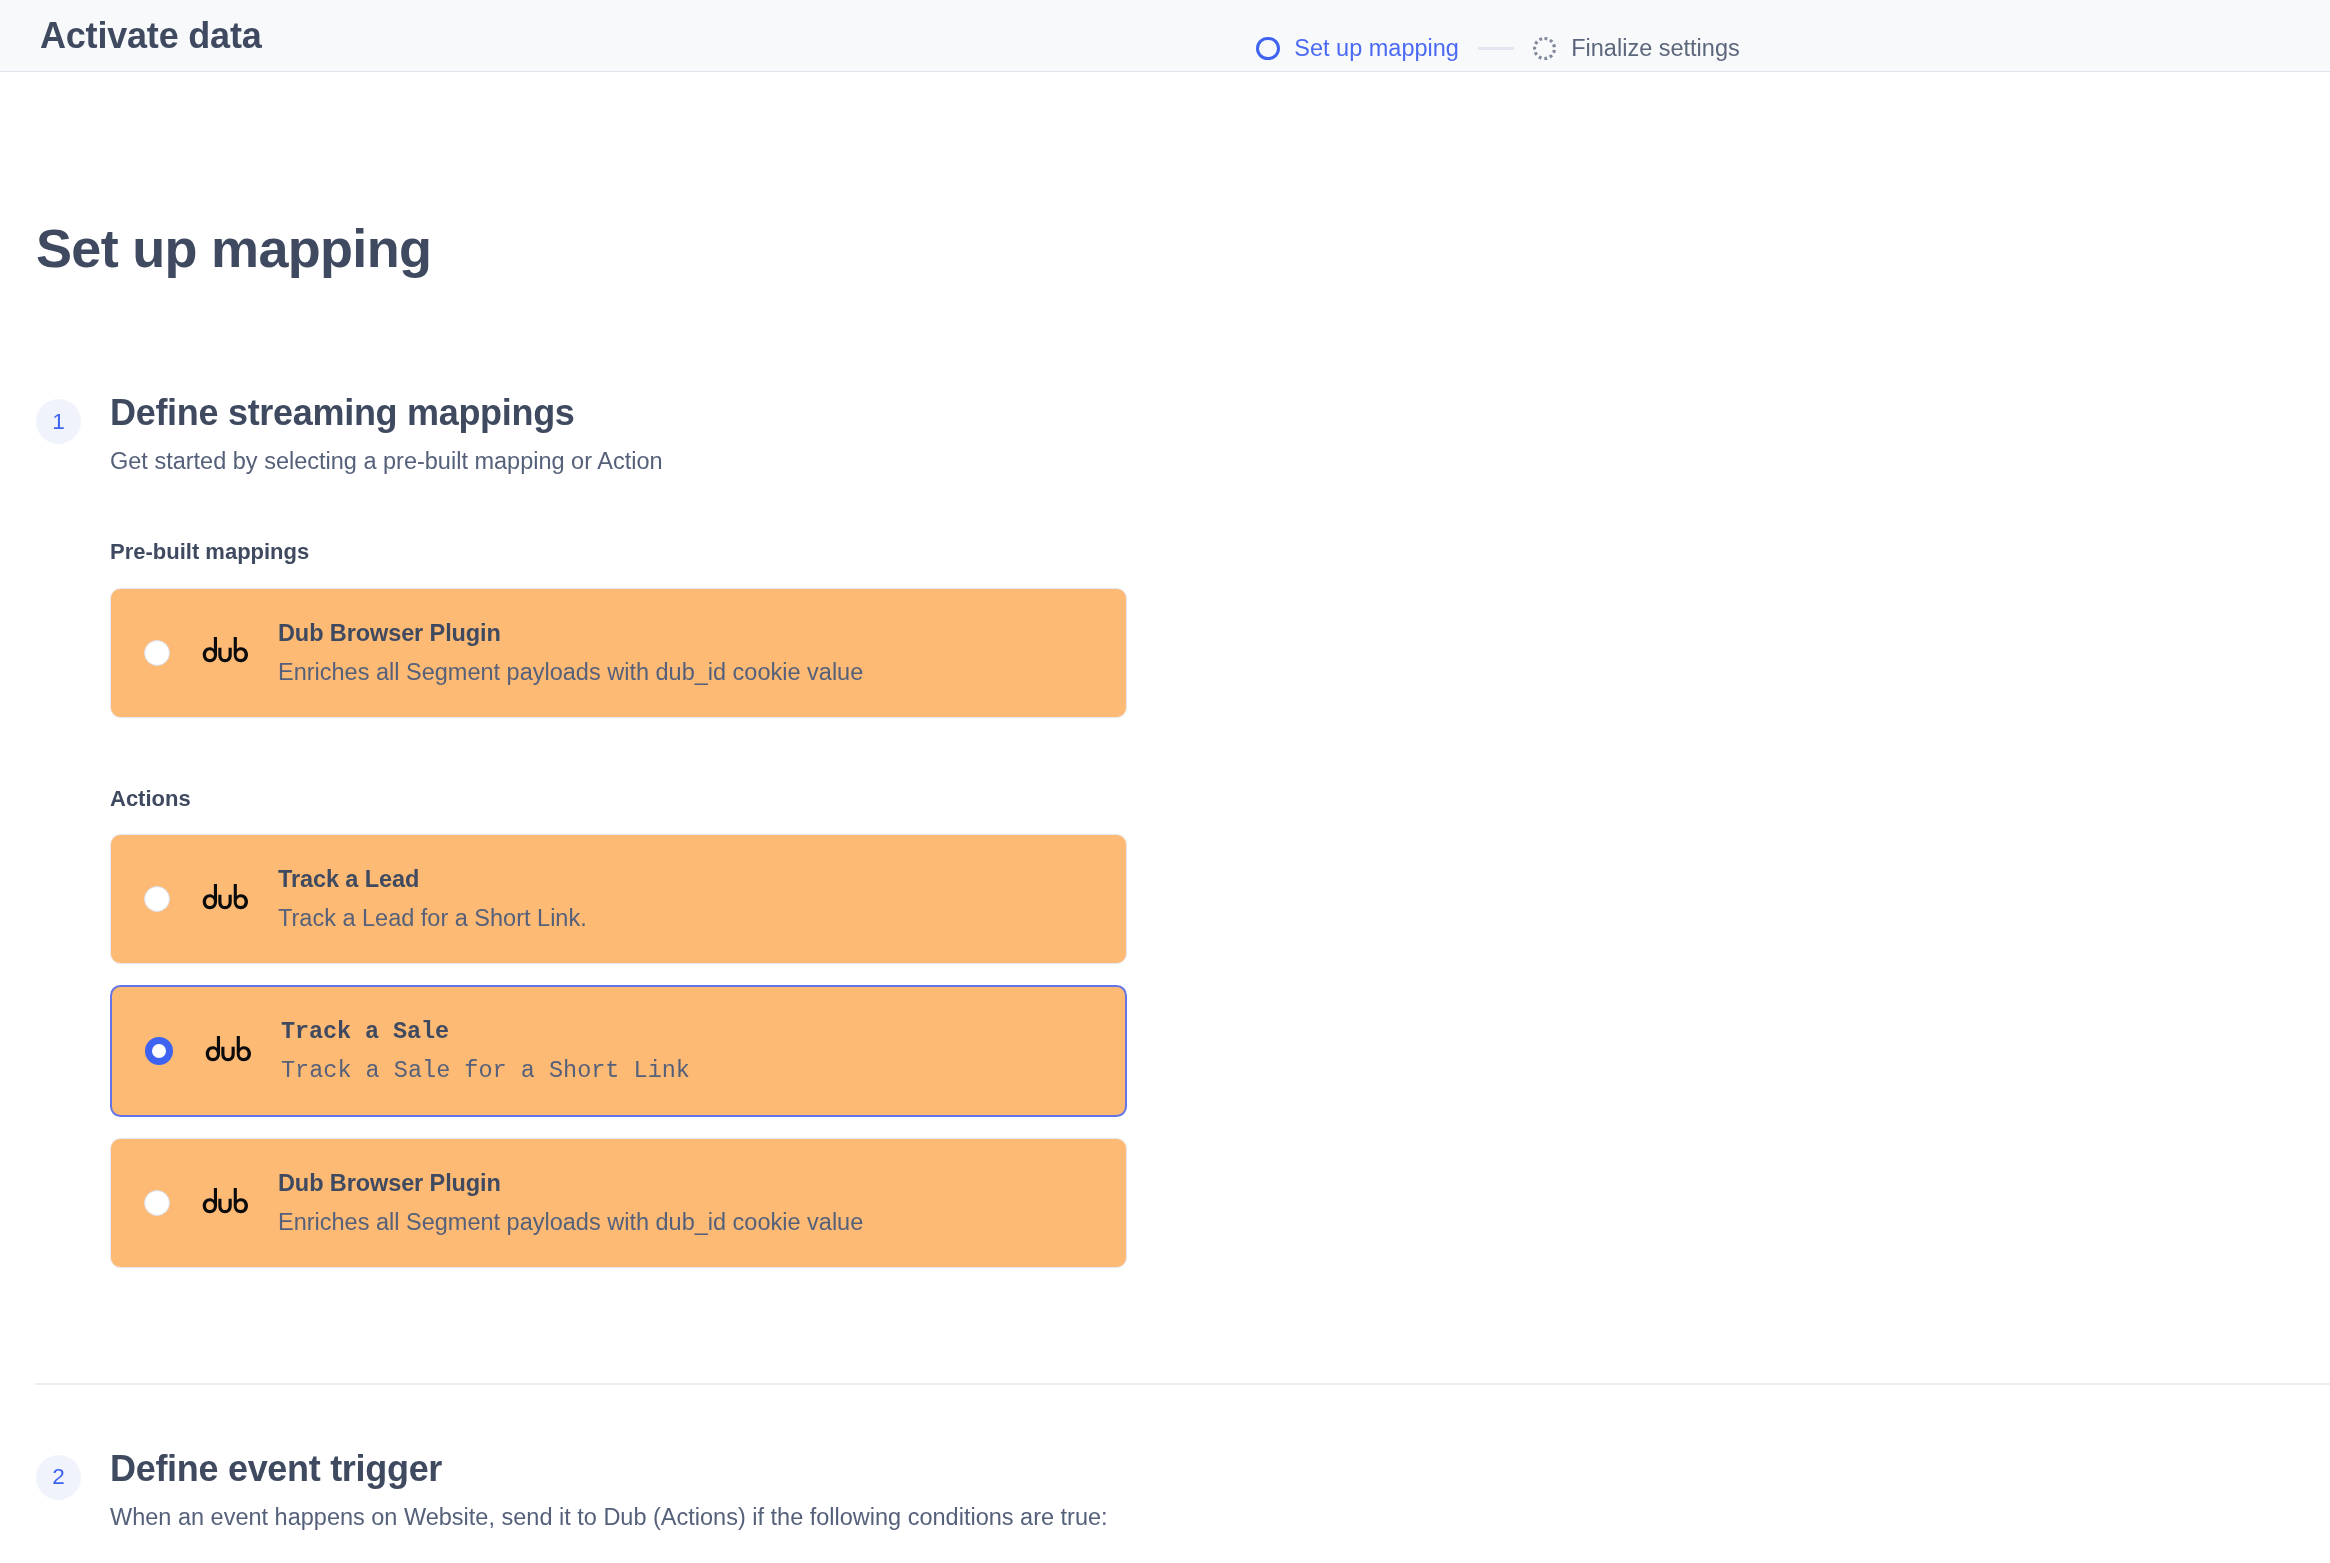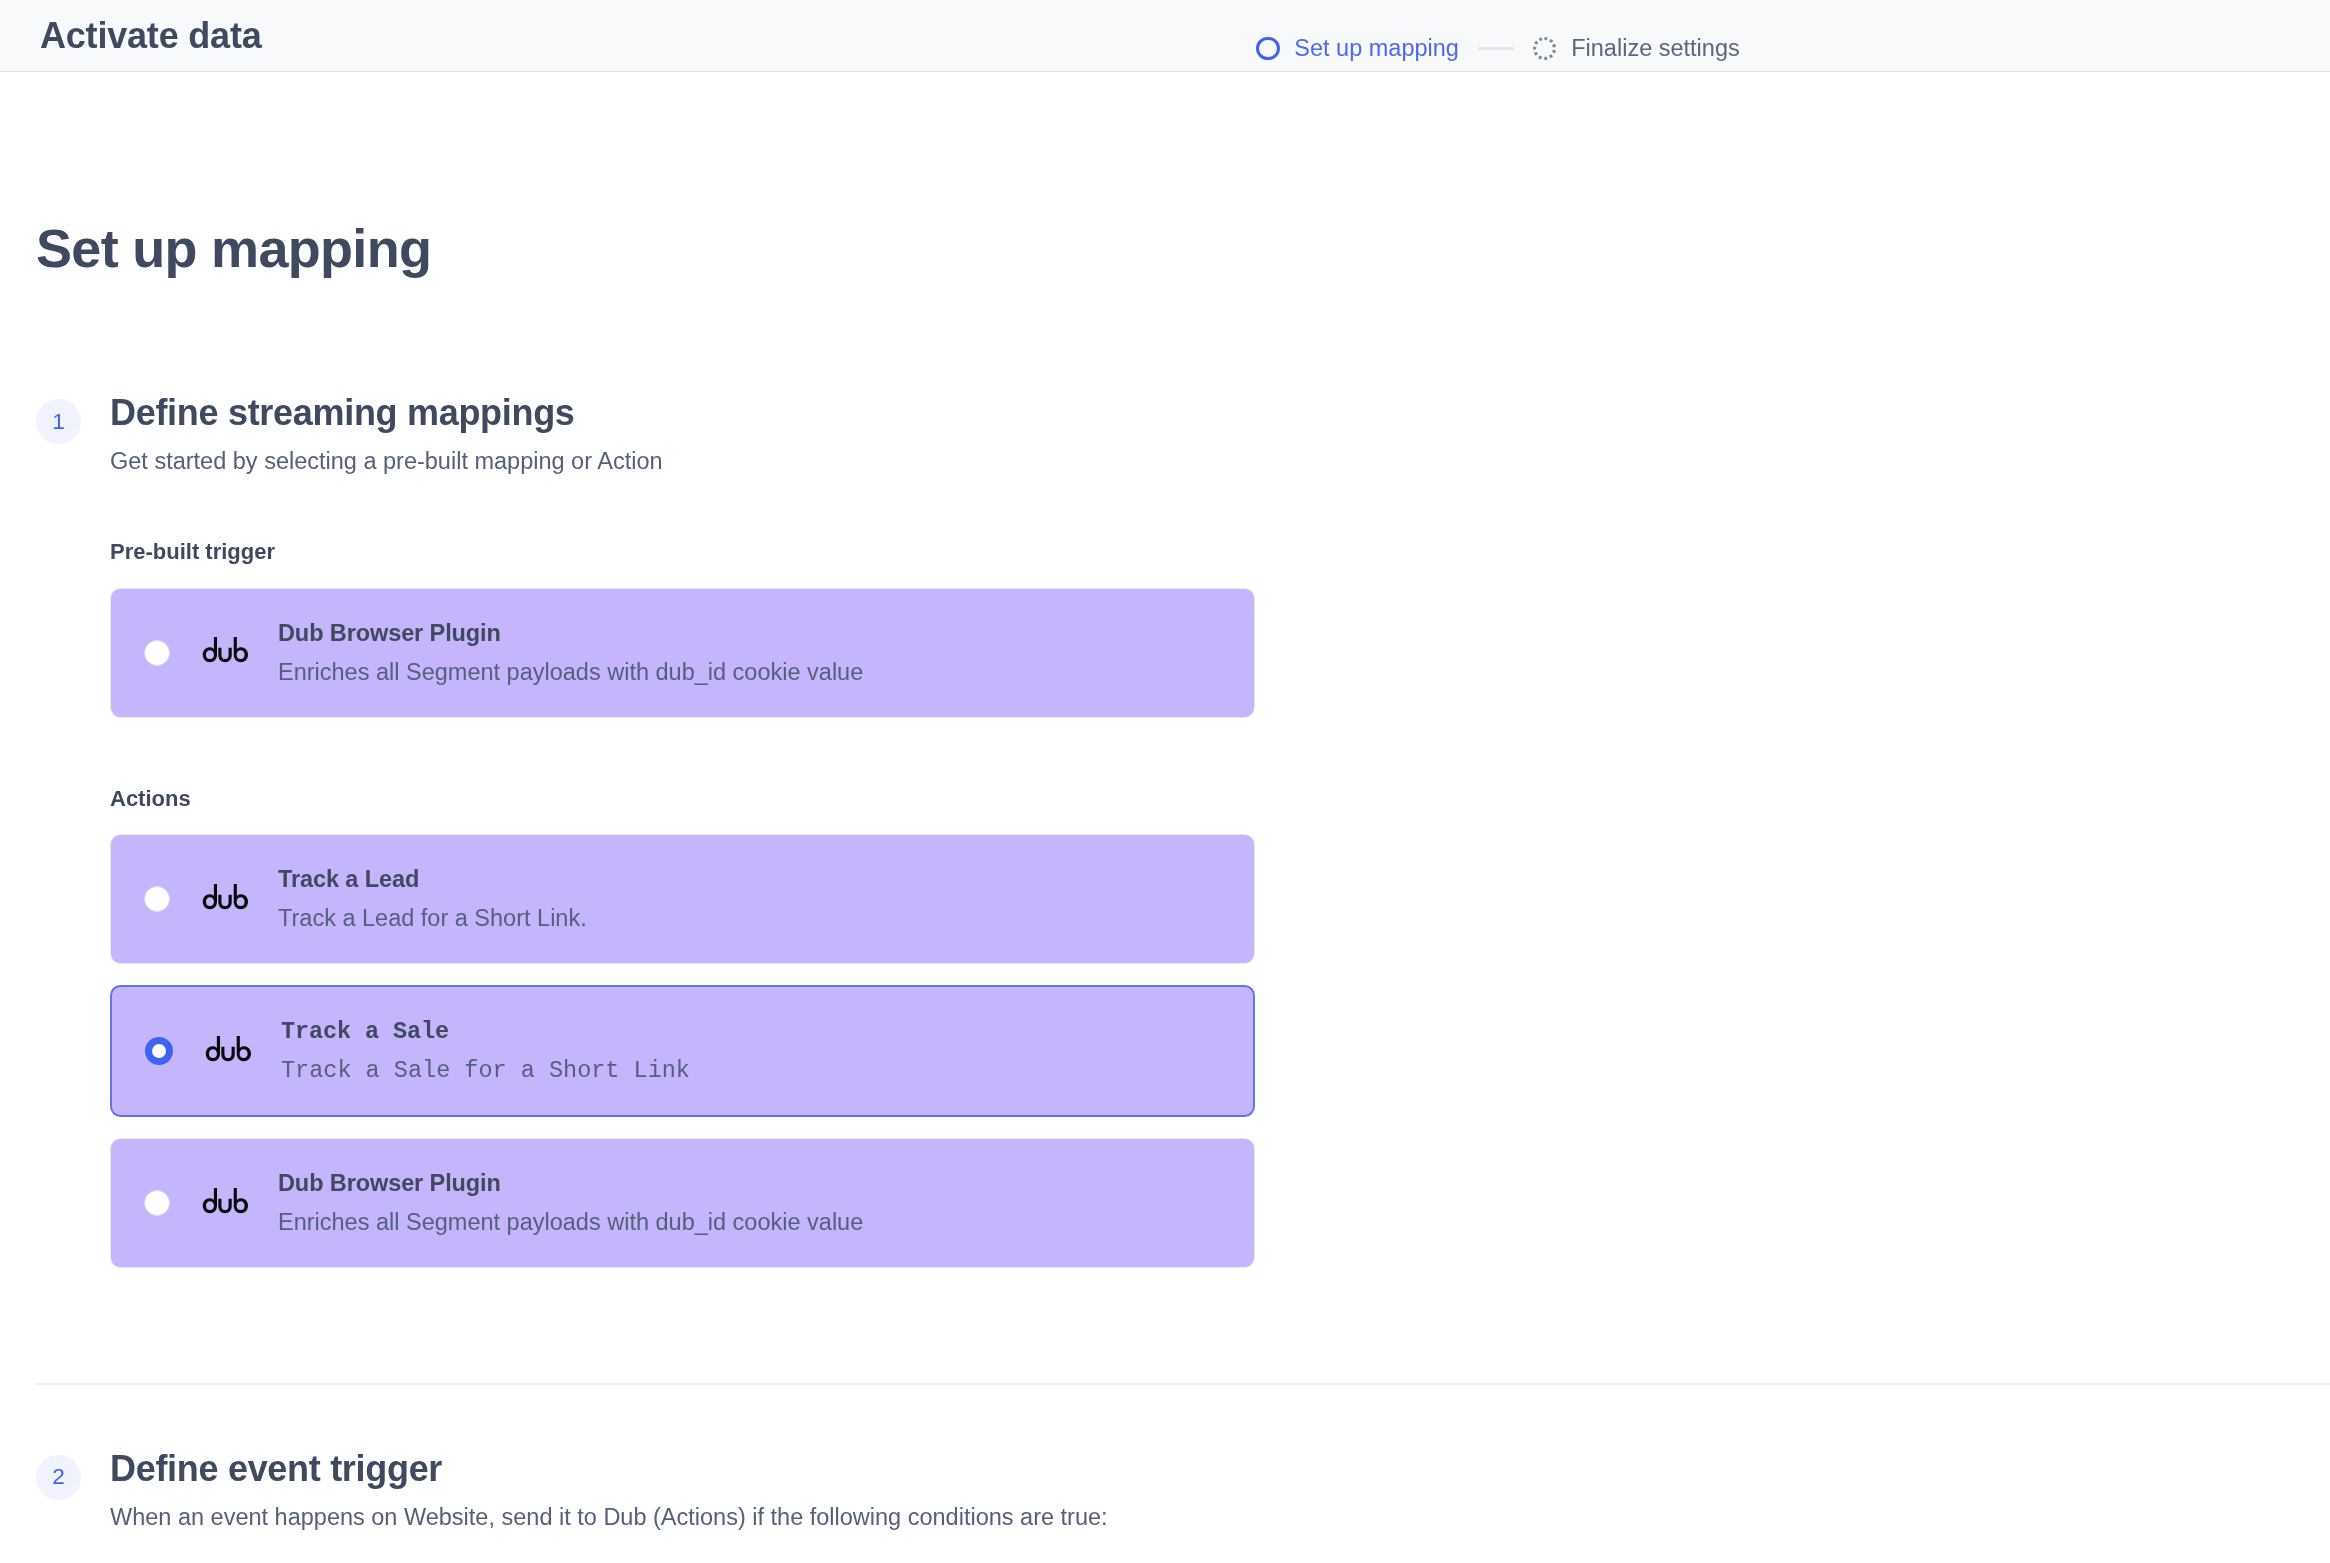--- a/index.html
+++ b/index.html
@@ -123,24 +123,24 @@
     font-size: 22px;
     font-weight: bold;
     color: #3f4a60;
     margin-top: 64px;
     margin-bottom: 22.6px;
   }
   .group-label.tight { margin-top: 68px; }
 
   
   .card {
-    width: 1145px;
+    width: 1017px;
     border: 1.7px solid #e8e9f0;
     border-radius: 10.4px;
-    background: #c4b5fd;
+    background: #fdba74;
     display: flex;
     align-items: center;
     padding: 31px 0 31px 0;
     min-height: 127px;
     margin-bottom: 21px;
     position: relative;
   }
   .card.selected {
     border: 2.6px solid #6274e8;
     font-family: Liberation Mono, monospace;
@@ -211,21 +211,21 @@
 <div class="main">
 
   <h1 class="page-title">Set up mapping</h1>
 
   <div class="step-block">
     <div class="step-badge">1</div>
     <div class="step-body">
       <div class="step-heading">Define streaming mappings</div>
       <div class="step-sub">Get started by selecting a pre-built mapping or Action</div>
 
-      <div class="group-label">Pre-built trigger</div>
+      <div class="group-label">Pre-built mappings</div>
 
       <div class="card">
         <span class="card-radio"></span>
         <span class="card-logo">
           <svg class="dub-logo" width="47" height="35" viewBox="0 0 54 40" xmlns="http://www.w3.org/2000/svg">
             <g fill="#0b0b0d">
               <path d="M14.8 2.2h3.6v20.4c0 5.2-3.6 8.6-8.1 8.6-4.7 0-8.3-3.5-8.3-8.6 0-5 3.5-8.5 8-8.5 2 0 3.6.7 4.8 1.9V2.2zm-4.5 25.4c2.7 0 4.6-2.1 4.6-5.1 0-3-1.9-5.1-4.6-5.1-2.7 0-4.6 2.1-4.6 5.1 0 3 1.9 5.1 4.6 5.1z"></path>
               <path d="M19.9 14.5h3.6v8.3c0 3 1.6 4.8 4.1 4.8 2.5 0 4.1-1.8 4.1-4.8v-8.3h3.6v8.5c0 5.1-3.1 8.2-7.7 8.2-4.6 0-7.7-3.1-7.7-8.2v-8.5z"></path>
               <path d="M37.6 2.2h3.6v13.8c1.2-1.2 2.8-1.9 4.8-1.9 4.5 0 8 3.5 8 8.5 0 5.1-3.6 8.6-8.3 8.6-4.5 0-8.1-3.4-8.1-8.6V2.2zm7.9 25.4c2.7 0 4.6-2.1 4.6-5.1 0-3-1.9-5.1-4.6-5.1-2.7 0-4.6 2.1-4.6 5.1 0 3 1.9 5.1 4.6 5.1z"></path>
             </g>

